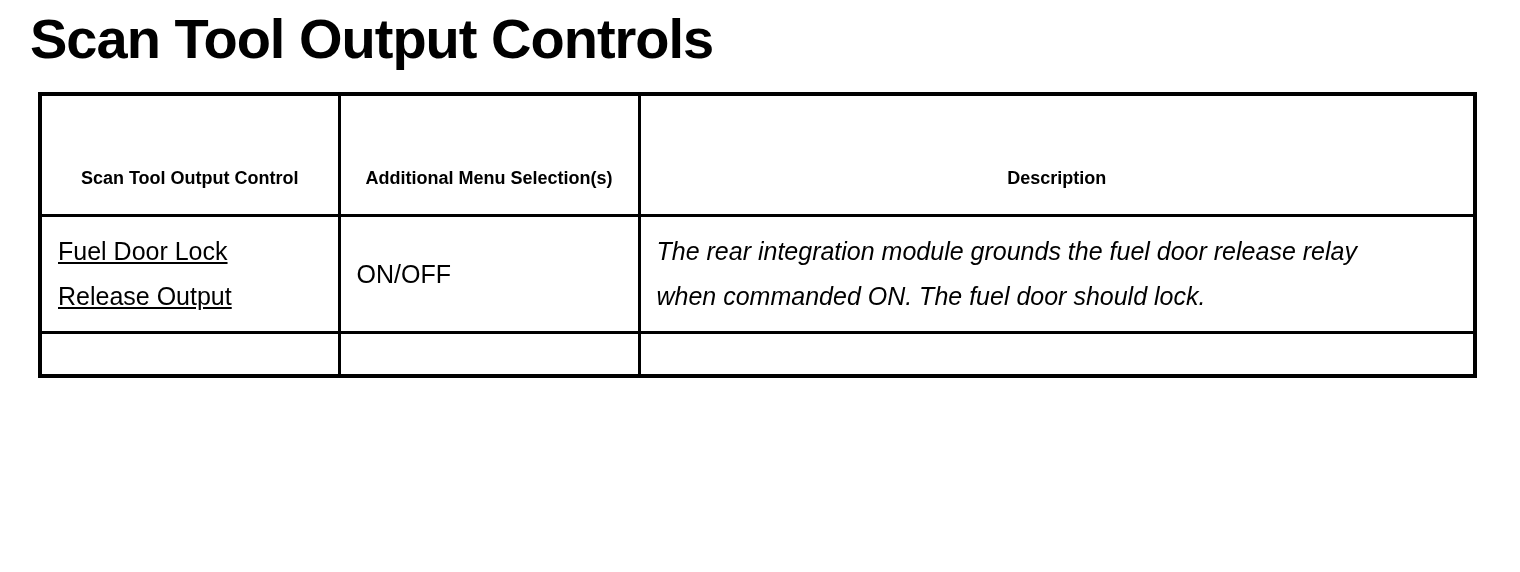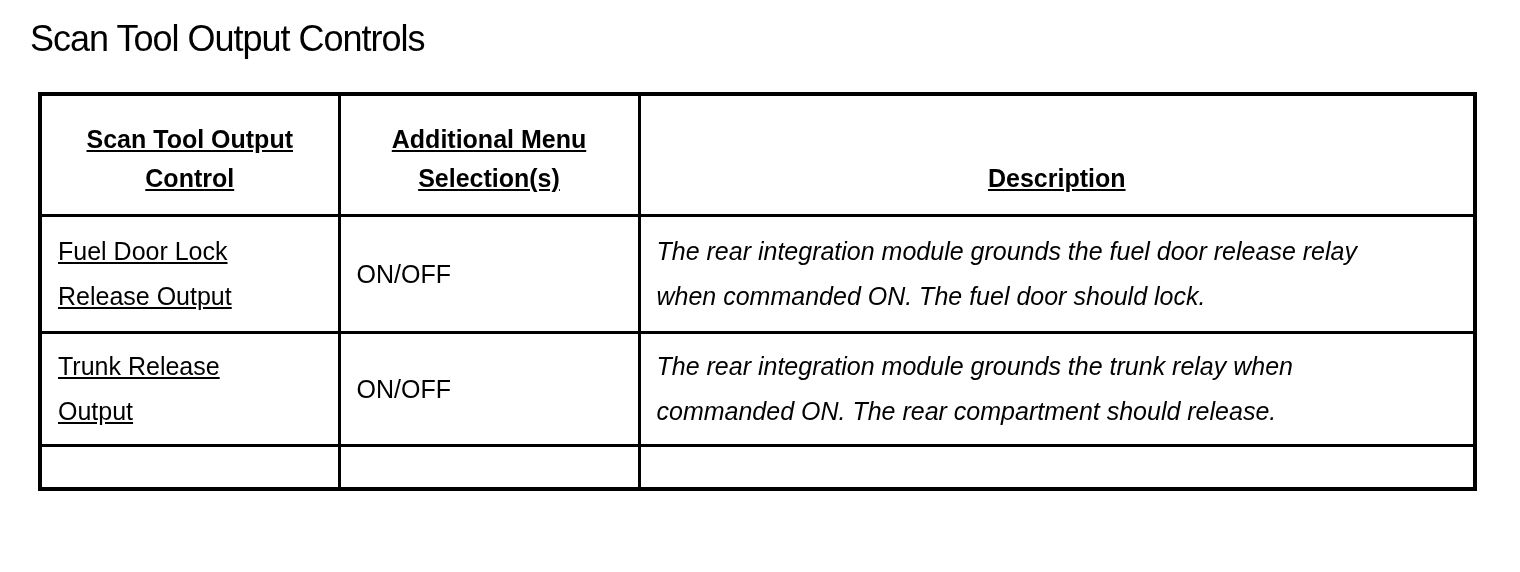--- a/index.html
+++ b/index.html
@@ -10,23 +10,23 @@
     width: 1520px;
     height: 572px;
     overflow: hidden;
     background: #ffffff;
     color: #000000;
     font-family: "Liberation Sans", sans-serif;
     -webkit-font-smoothing: none;
   }
   .page-title {
     margin: 12px 0 4px 30px;
-    font-size: 36px;
+    font-size: 56px;
     line-height: 54px;
-    font-weight: normal;
+    font-weight: bold;
     letter-spacing: -1px;
     white-space: nowrap;
   }
   table.control-table {
     border-collapse: collapse;
     table-layout: fixed;
     margin: 26px 0 0 38px;
     width: 1435px;
   }
   table.control-table col.c1 { width: 299px; }
@@ -35,25 +35,24 @@
   table.control-table,
   table.control-table th,
   table.control-table td {
     border: 3px solid #000000;
   }
   table.control-table { border-width: 4px; }
   th {
     height: 102px;
     vertical-align: bottom;
     text-align: center;
-    font-size: 25px;
+    font-size: 18px;
     font-weight: bold;
     line-height: 39px;
     padding: 0 8px 16px 8px;
-    text-decoration: underline;
   }
   td {
     font-size: 25px;
     font-weight: normal;
     line-height: 45px;
     vertical-align: middle;
     text-align: left;
     padding: 0 10px 0 16px;
   }
   td.cell-control { padding-right: 40px; text-decoration: underline; }
@@ -80,24 +79,19 @@
       <th>Additional Menu Selection(s)</th>
       <th>Description</th>
     </tr>
   </thead>
   <tbody>
     <tr class="row-1">
       <td class="cell-control">Fuel Door Lock Release Output</td>
       <td class="cell-menu">ON/OFF</td>
       <td class="cell-desc">The rear integration module grounds the fuel door release relay when commanded ON. The fuel door should lock.</td>
     </tr>
-    <tr class="row-3">
-      <td class="cell-control">Trunk Release Output</td>
-      <td class="cell-menu">ON/OFF</td>
-      <td class="cell-desc">The rear integration module grounds the trunk relay when commanded ON. The rear compartment should release.</td>
-    </tr>
     <tr class="row-partial">
       <td></td>
       <td></td>
       <td></td>
     </tr>
   </tbody>
 </table>
 
 </body></html>

